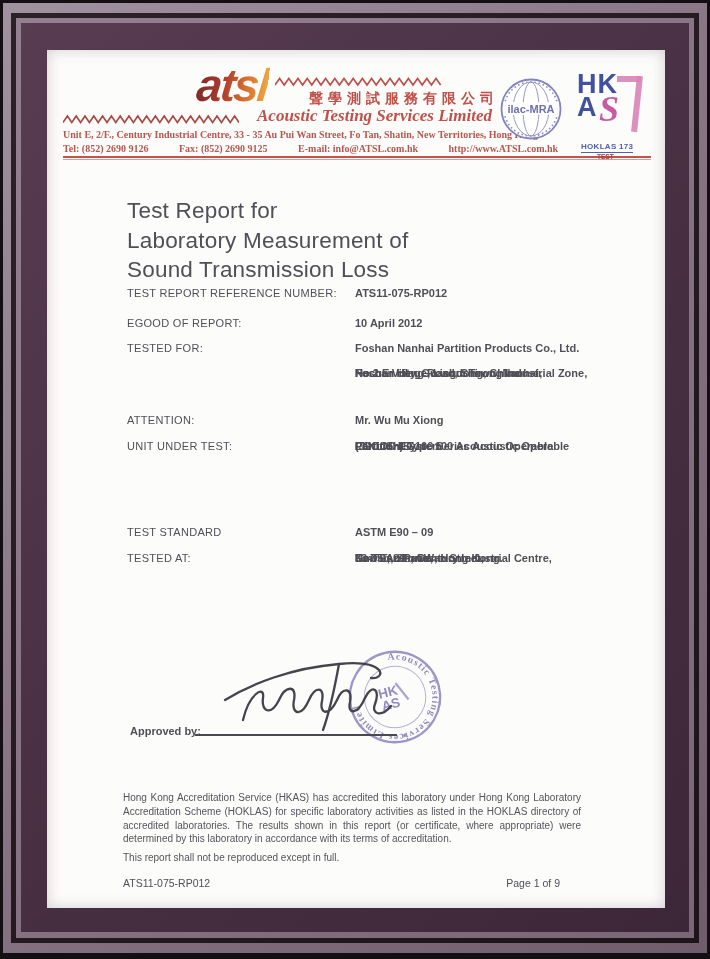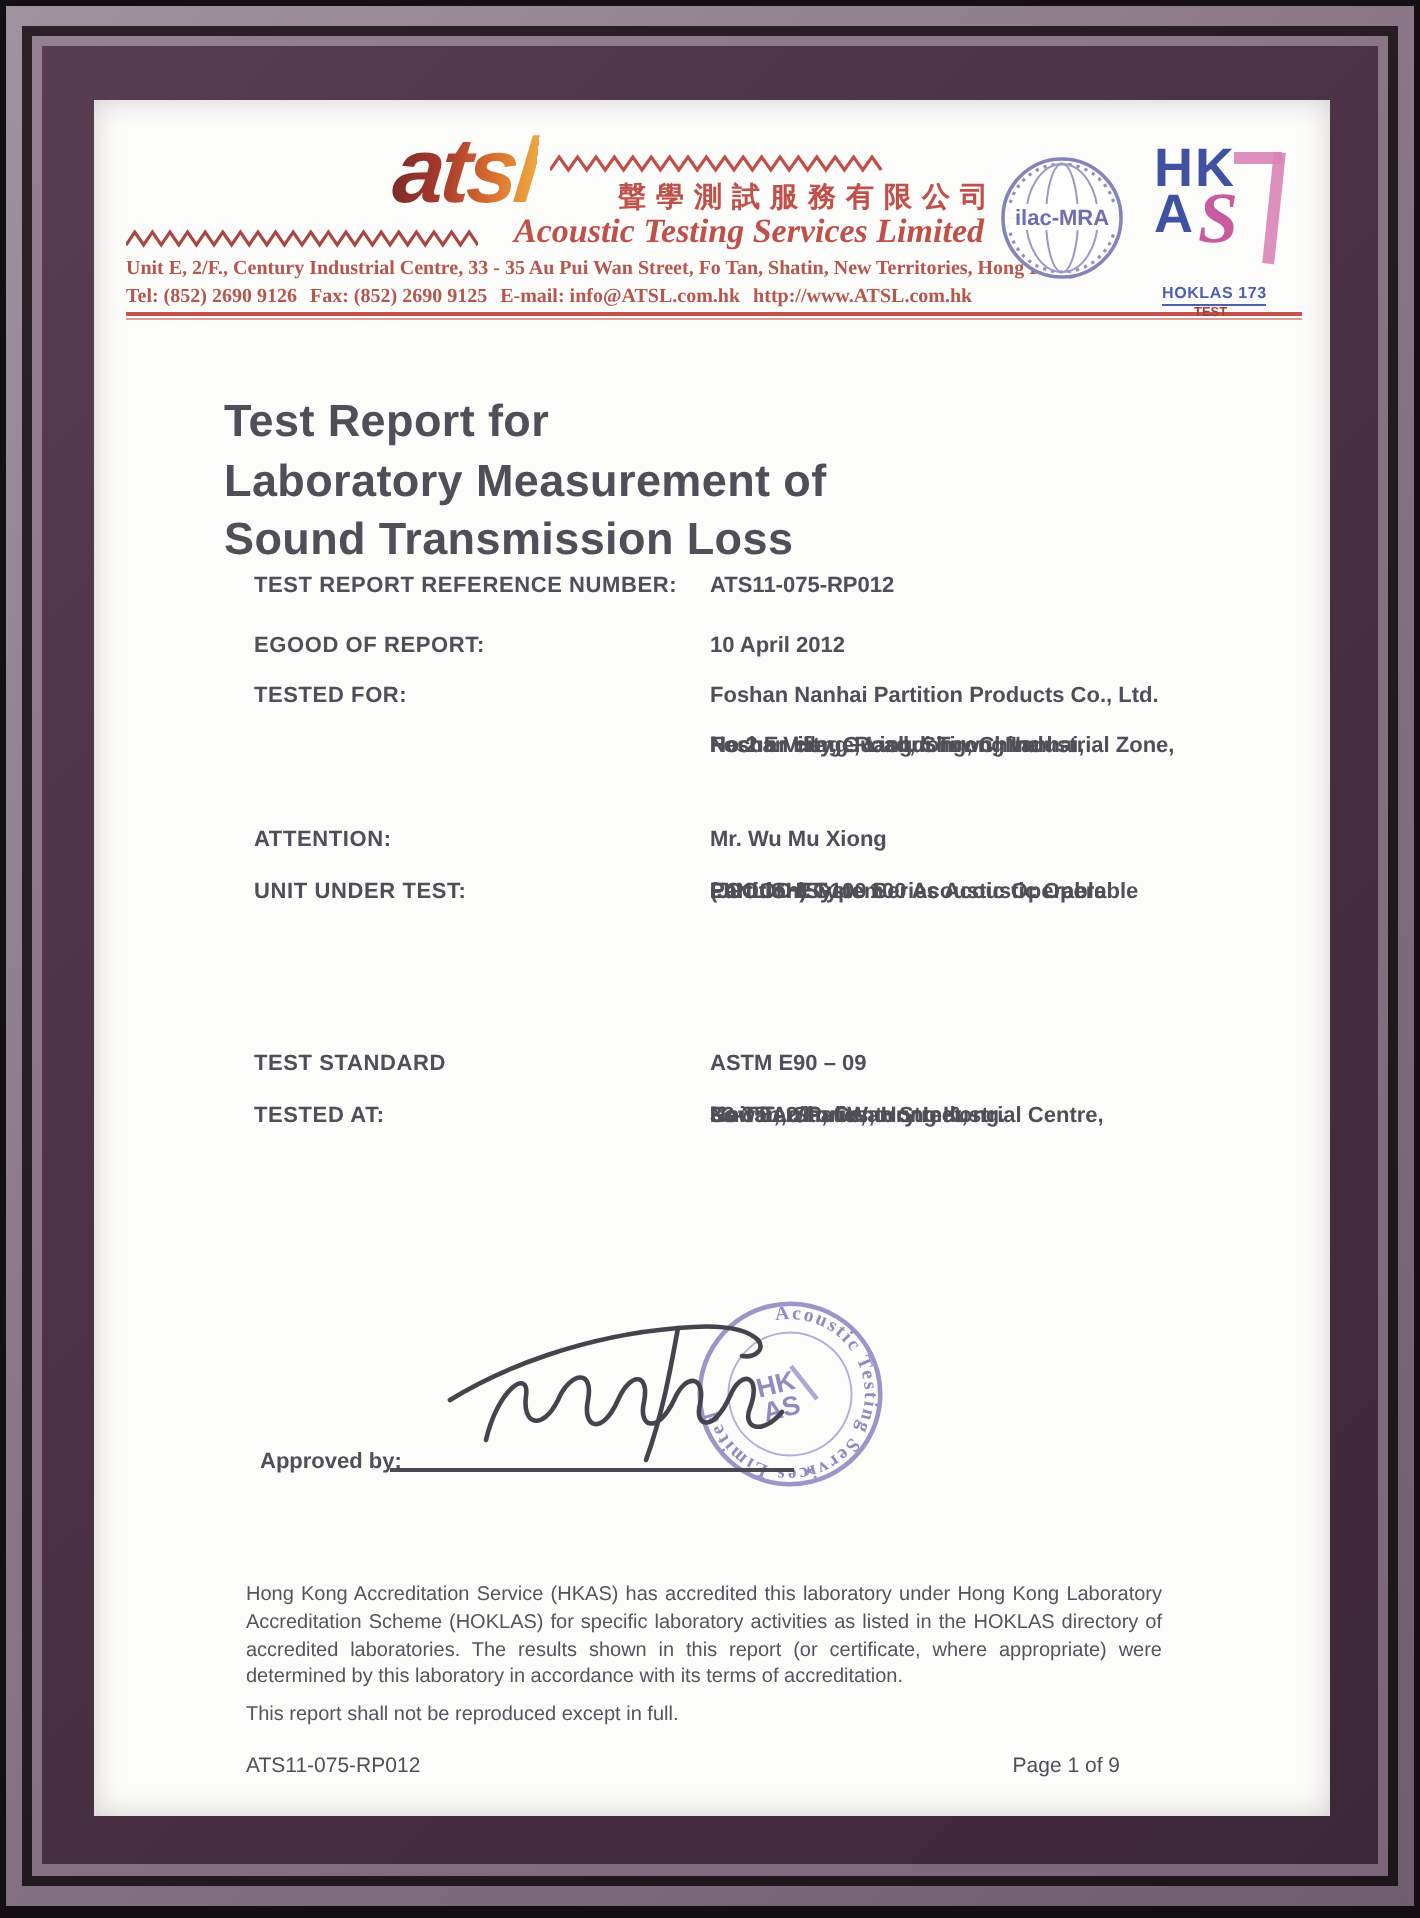--- a/index.html
+++ b/index.html
@@ -15,39 +15,39 @@
   #paper *{position:absolute;}
   
   #atsl-logo{left:150px;top:12px;font-size:46px;font-weight:900;font-style:italic;letter-spacing:-2px;transform:skewX(-6deg);background:linear-gradient(90deg,#7e2b2b 0%,#a93a2d 35%,#d96f2f 70%,#eda83f 100%);-webkit-background-clip:text;background-clip:text;color:transparent;line-height:46px;}
   .wave{stroke:#bf4f49;fill:none;stroke-width:1.6;}
   #wave-top{left:228px;top:26px;}
   #wave-left{left:16px;top:63px;}
   #company-zh{left:262px;top:40px;font-size:14px;font-weight:bold;letter-spacing:5px;color:#c0504a;white-space:nowrap;}
   #company-en{left:210px;top:56px;font-family:"Liberation Serif",serif;font-style:italic;font-weight:bold;font-size:17px;color:#c0504a;white-space:nowrap;}
   #hdr-address{left:16px;top:79px;font-family:"Liberation Serif",serif;font-size:10px;font-weight:bold;color:#b5564f;white-space:nowrap;}
   #hdr-contacts{left:16px;top:93px;font-family:"Liberation Serif",serif;font-size:10px;font-weight:bold;color:#b5564f;white-space:nowrap;}
-  #hdr-contacts span{position:static;margin-right:4px;}
+  #hdr-contacts span{position:static;margin-right:28px;}
   #hdr-rule{left:16px;top:106px;width:588px;height:2px;background:#c4524e;}
   #hdr-rule2{left:16px;top:109px;width:588px;height:1px;background:#dd9b93;}
   
   #ilac-logo{left:452px;top:27px;width:64px;height:64px;}
   #hkas-logo{left:530px;top:22px;width:76px;height:68px;font-weight:900;color:#3f51a0;}
   #hkas-hk{left:0;top:0;font-size:27px;line-height:24px;letter-spacing:1px;}
   #hkas-a{left:0;top:23px;font-size:27px;line-height:24px;}
   #hkas-s{left:22px;top:16px;font-family:"Liberation Serif",serif;font-style:italic;font-size:36px;color:#ca5a9f;}
   #hkas-tbar-v{left:57px;top:4px;width:6px;height:56px;background:#d983b6;transform:rotate(6deg);opacity:.9;}
   #hkas-tbar-h{left:40px;top:4px;width:24px;height:6px;background:#d983b6;opacity:.9;}
   #hoklas-label{left:534px;top:92px;font-size:8px;font-weight:bold;color:#4f5fae;border-bottom:1px solid #4f5fae;padding-bottom:1px;letter-spacing:.3px;}
   #hoklas-sub{left:550px;top:103px;font-size:6.5px;font-weight:bold;color:#a0403c;}
   
-  #report-title{left:65px;top:146px;font-size:22.5px;font-weight:bold;color:#504e57;line-height:29.5px;letter-spacing:.2px;}
+  #report-title{left:80px;top:146px;font-size:22.5px;font-weight:normal;color:#504e57;line-height:29.5px;letter-spacing:.2px;}
   #report-title div{position:static;}
   
   .row{left:0;top:0;width:618px;color:#504e57;}
-  .lbl{left:80px;font-size:11px;font-weight:bold;letter-spacing:.3px;white-space:nowrap;}
+  .lbl{left:80px;font-size:11px;font-weight:normal;letter-spacing:.3px;white-space:nowrap;}
   .val{left:308px;width:258px;font-size:11px;font-weight:bold;line-height:13.8px;}
   .val div{position:static;}
   .just{text-align:justify;text-align-last:justify;}
   
   #stamp{left:300px;top:599px;width:96px;height:96px;transform:rotate(-14deg);opacity:.92;}
   #signature{left:174px;top:602px;}
   #approved-by{left:83px;top:675px;font-size:11px;font-weight:bold;color:#504e57;}
   #sig-line{left:148px;top:684px;width:202px;height:0;border-top:2px solid #4a4952;}
   #approver{left:152px;top:689px;font-size:11px;font-weight:bold;color:#504e57;line-height:14px;}
   #approver div{position:static;}

